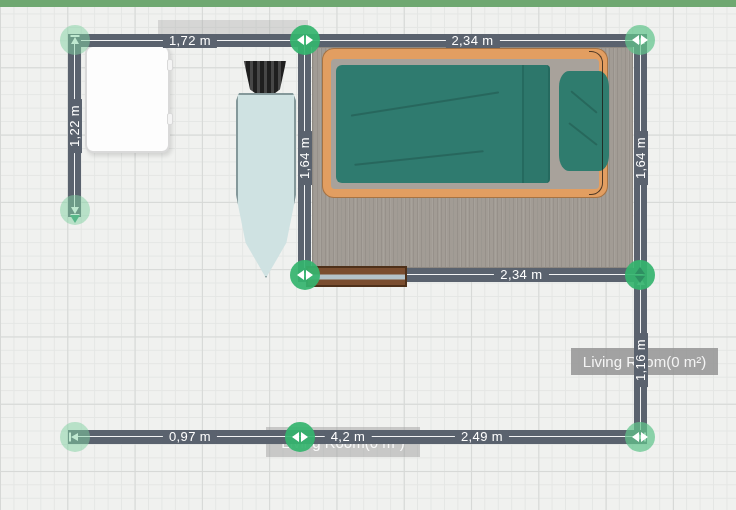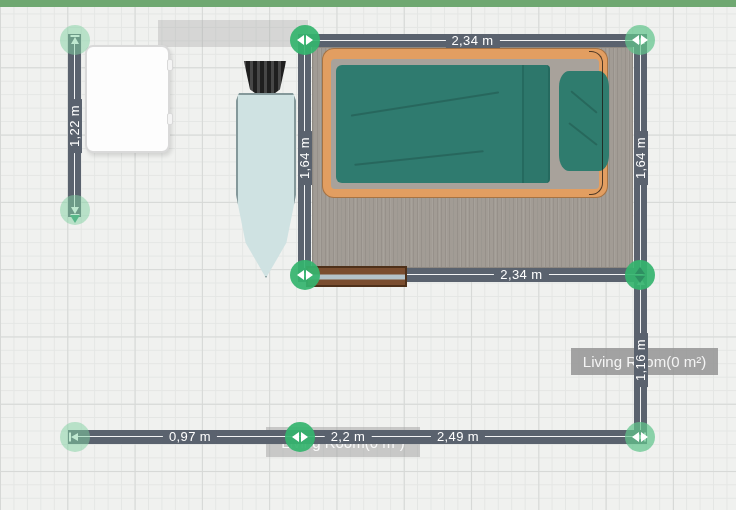--- a/index.html
+++ b/index.html
@@ -122,20 +122,28 @@
     <div class="headboard"></div>
   </div>
 
   <div class="roomlabel right">
     <span>Living Room(0 m²)</span>
   </div>
   <div class="roomlabel bottom">
     <span>Living Room(0 m²)</span>
   </div>
 
+  <div class="wall wall-h" style="left:68px; top:34px; width:244px; height:13px;">
+    <span class="cline-h"></span>
+    <span class="arr a-left"></span>
+    <span class="arr a-right"></span>
+    <span class="tick-v" style="left:1px;"></span>
+    <span class="tick-v" style="right:1px;"></span>
+    <span class="dimlabel">1,72 m</span>
+  </div>
 
   <div class="wall wall-h" style="left:298px; top:34px; width:349px; height:13px;">
     <span class="cline-h"></span>
     <span class="arr a-left"></span>
     <span class="arr a-right"></span>
     <span class="tick-v" style="left:1px;"></span>
     <span class="tick-v" style="right:1px;"></span>
     <span class="dimlabel">2,34 m</span>
   </div>
 
@@ -176,22 +184,22 @@
     <span class="dimlabel">1,16 m</span>
   </div>
 
   <div class="wall wall-h" style="left:68px; top:430px; width:579px; height:14px;">
     <span class="cline-h"></span>
     <span class="arr a-left"></span>
     <span class="arr a-right"></span>
     <span class="tick-v" style="left:1px;"></span>
     <span class="tick-v" style="right:1px;"></span>
     <span class="dimlabel" style="left:122px;">0,97 m</span>
-    <span class="dimlabel" style="left:280px;">2,2 m</span>
-    <span class="dimlabel" style="left:390px;">2,49 m</span>
+    <span class="dimlabel" style="left:280px;">4,2 m</span>
+    <span class="dimlabel" style="left:414px;">2,49 m</span>
   </div>
 
   <div class="doormat">
     <span class="doormat-stripe"></span>
   </div>
 
   <div class="handle light" style="left:75px;  top:40px;"></div>
   <div class="handle bright" style="left:305px; top:40px;">
     <span class="tri bw-l"></span>
     <span class="tri bw-r"></span>

